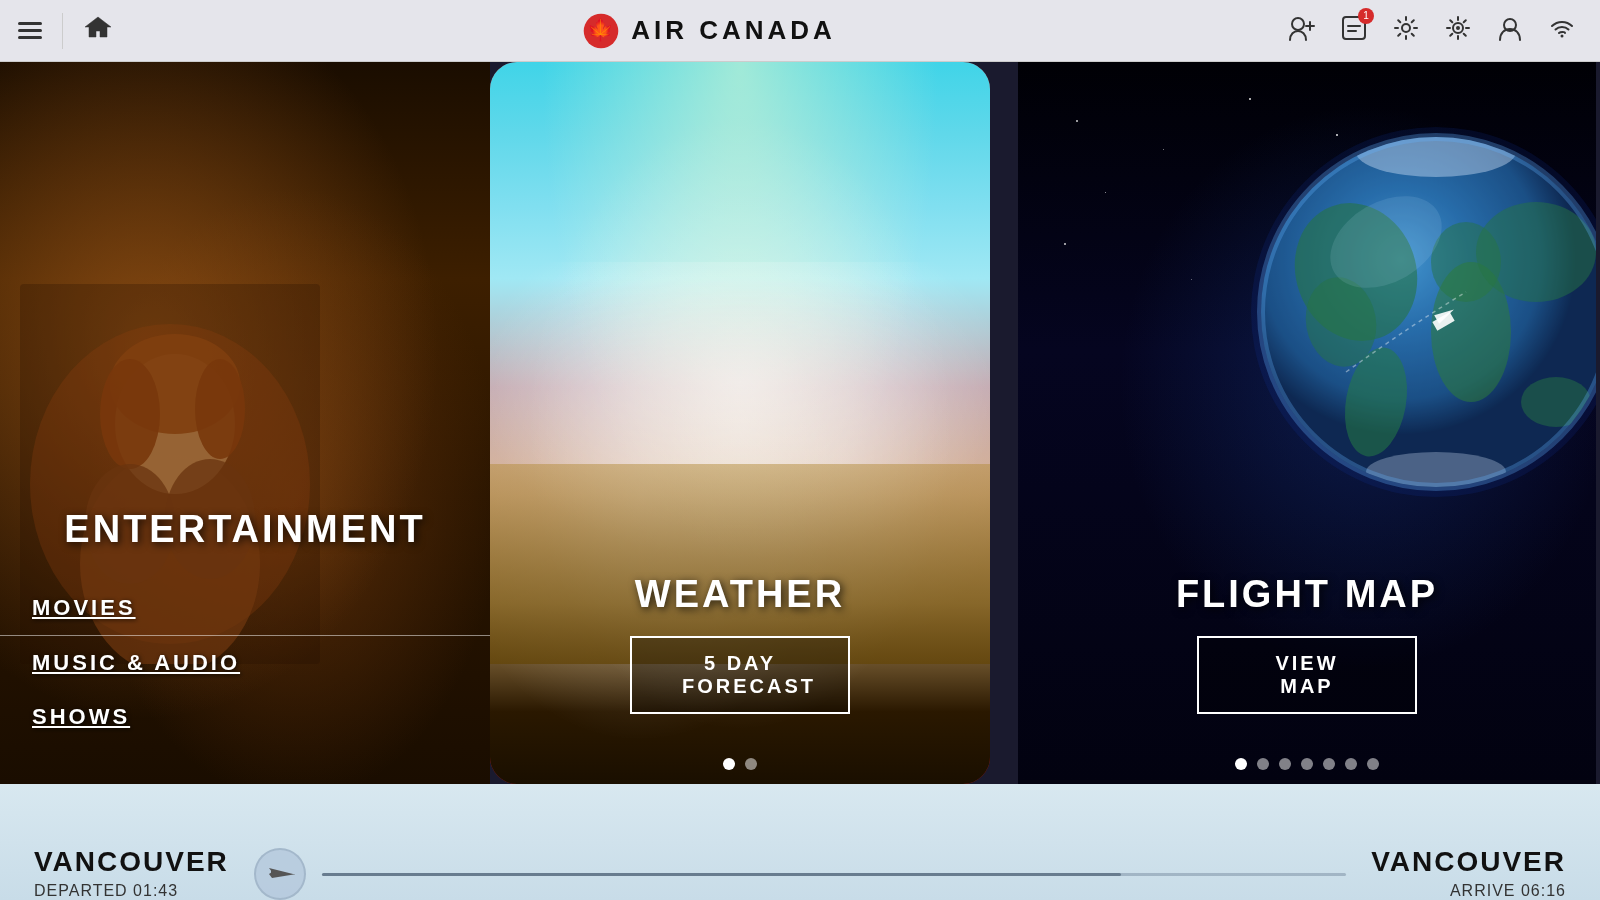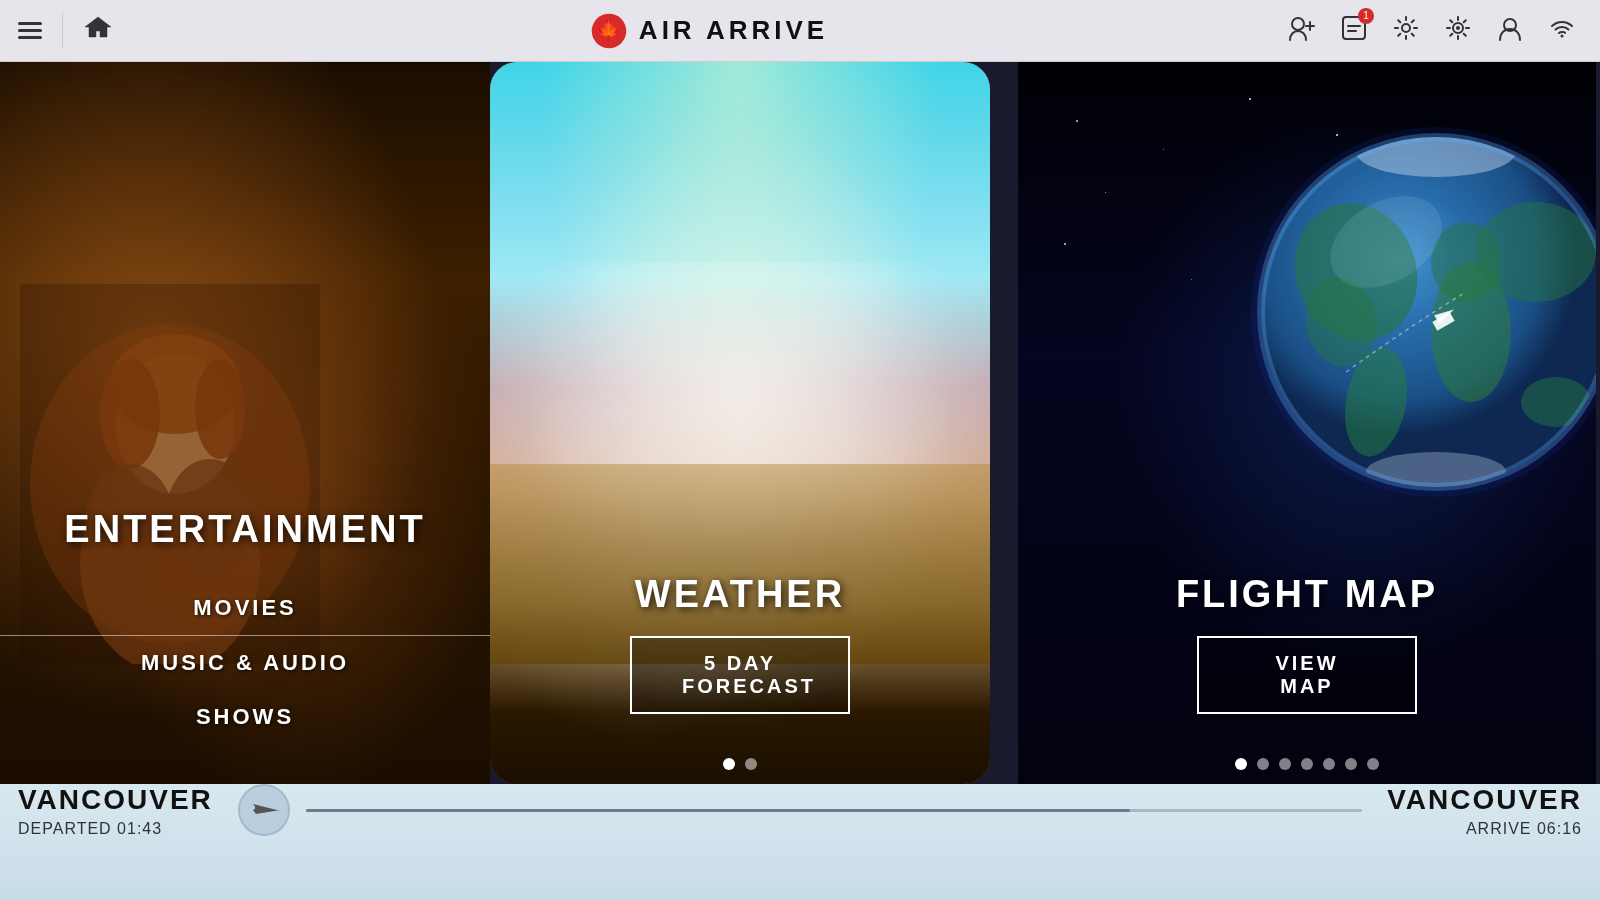--- a/index.html
+++ b/index.html
@@ -202,29 +202,30 @@
       font-size: 38px;
       font-weight: bold;
       letter-spacing: 3px;
       text-align: center;
       margin-bottom: 30px;
       text-shadow: 2px 2px 8px rgba(0,0,0,0.8);
       padding: 0 20px;
     }
     .panel-menu-item {
       display: block;
-      text-align: center;
+      text-align: left;
       font-size: 22px;
       font-weight: bold;
       letter-spacing: 3px;
       color: white;
-      padding: 14px 12px;
+      padding: 14px 32px;
       cursor: pointer;
       border-bottom: 1px solid rgba(255,255,255,0.5);
       text-shadow: 1px 1px 4px rgba(0,0,0,0.8);
+      text-decoration: underline;
     }
     .panel-menu-item:last-child {
       border-bottom: none;
     }
     .panel-button {
       display: block;
       margin: 0 auto;
       padding: 14px 50px;
       border: 2px solid white;
       background: rgba(0,0,0,0.3);
@@ -258,22 +259,22 @@
     }
 
     
     #flight-bar {
       position: absolute;
       bottom: 0;
       left: 0; right: 0;
       height: 116px;
       background: linear-gradient(to bottom, #d8e8f0, #c8dce8);
       display: flex;
-      align-items: flex-start;
-      padding: 0 18px;
+      align-items: flex-end;
+      padding: 0 34px;
     }
     .flight-origin {
       min-width: 200px;
     }
     .flight-city {
       font-size: 28px;
       font-weight: bold;
       letter-spacing: 2px;
       color: #111;
     }
@@ -341,21 +342,21 @@
         <path d="M15 4L2 14h4v10h7v-6h4v6h7V14h4L15 4z" fill="#333" stroke="#333" stroke-width="0.5"></path>
       </svg>
     </div>
   </div>
 
   <div class="header-center">
     <svg class="maple-leaf-svg" viewBox="0 0 100 100">
       <circle cx="50" cy="50" r="48" fill="#d62b2b"></circle>
       <text x="50" y="68" text-anchor="middle" font-size="60" fill="white">🍁</text>
     </svg>
-    <span class="brand-name">AIR ARRIVE</span>
+    <span class="brand-name">AIR CANADA</span>
   </div>
 
   <div class="header-right">
     <div class="header-icon">
       <svg width="28" height="28" viewBox="0 0 28 28" fill="none">
         <circle cx="10" cy="10" r="6" stroke="#333" stroke-width="2"></circle>
         <path d="M2 26c0-6 4-9 8-9s8 3 8 9" stroke="#333" stroke-width="2" stroke-linecap="round"></path>
         <path d="M22 8v8M18 12h8" stroke="#333" stroke-width="2" stroke-linecap="round"></path>
       </svg>
     </div>

